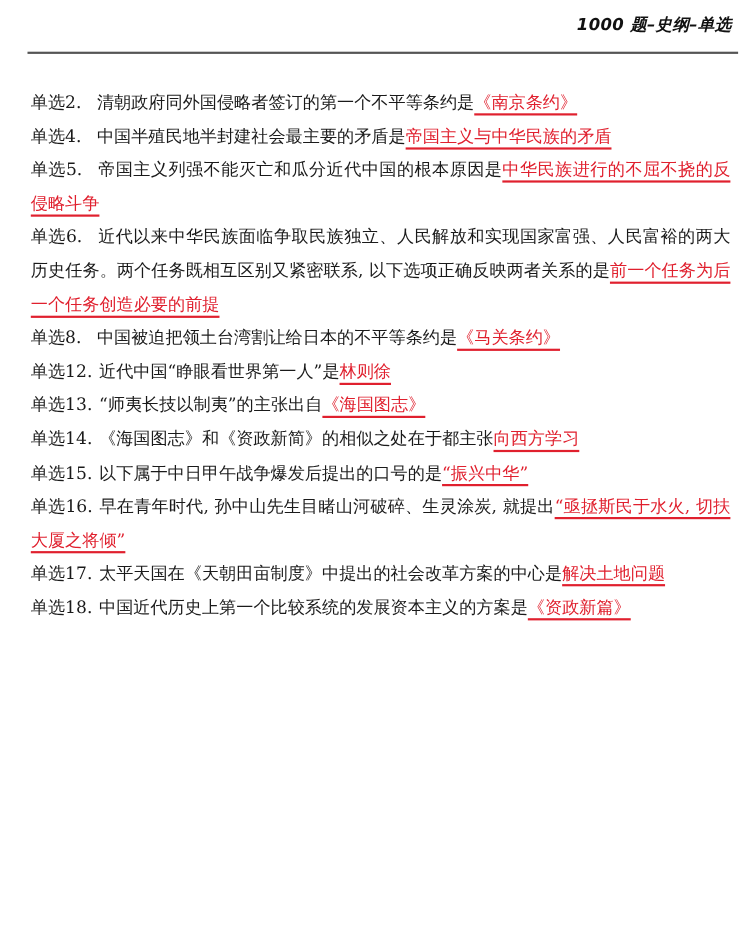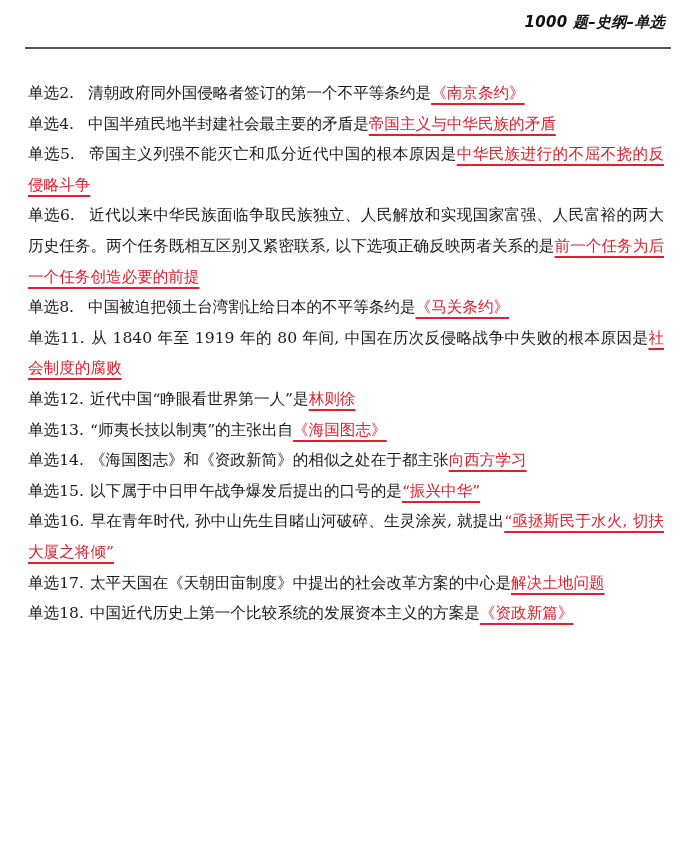--- a/index.html
+++ b/index.html
@@ -40,21 +40,20 @@
 <div class="header">
   <span class="header-title">1000 题–史纲–单选</span>
 </div>
 
 <div class="content">
   <div class="item"><span class="label">单选2.</span><span>清朝政府同外国侵略者签订的第一个不平等条约是</span><span class="answer">《南京条约》</span></div>
   <div class="item"><span class="label">单选4.</span><span>中国半殖民地半封建社会最主要的矛盾是</span><span class="answer">帝国主义与中华民族的矛盾</span></div>
   <div class="item"><span class="label">单选5.</span><span>帝国主义列强不能灭亡和瓜分近代中国的根本原因是</span><span class="answer">中华民族进行的不屈不挠的反侵略斗争</span></div>
   <div class="item"><span class="label">单选6.</span><span>近代以来中华民族面临争取民族独立、人民解放和实现国家富强、人民富裕的两大历史任务。两个任务既相互区别又紧密联系, 以下选项正确反映两者关系的是</span><span class="answer">前一个任务为后一个任务创造必要的前提</span></div>
   <div class="item"><span class="label">单选8.</span><span>中国被迫把领土台湾割让给日本的不平等条约是</span><span class="answer">《马关条约》</span></div>
-  <div class="item"><span class="label tight">单选11.</span><span>从 1840 年至 1919 年的 80 年间, 中国在历次反侵略战争中失败的根本原因是</span><span class="answer">社会制度的腐败</span></div>
   <div class="item"><span class="label tight">单选12.</span><span>近代中国“睁眼看世界第一人”是</span><span class="answer">林则徐</span></div>
   <div class="item"><span class="label tight">单选13.</span><span>“师夷长技以制夷”的主张出自</span><span class="answer">《海国图志》</span></div>
   <div class="item"><span class="label tight">单选14.</span><span>《海国图志》和《资政新简》的相似之处在于都主张</span><span class="answer">向西方学习</span></div>
   <div class="item"><span class="label tight">单选15.</span><span>以下属于中日甲午战争爆发后提出的口号的是</span><span class="answer">“振兴中华”</span></div>
   <div class="item"><span class="label tight">单选16.</span><span>早在青年时代, 孙中山先生目睹山河破碎、生灵涂炭, 就提出</span><span class="answer">“亟拯斯民于水火, 切扶大厦之将倾”</span></div>
   <div class="item"><span class="label tight">单选17.</span><span>太平天国在《天朝田亩制度》中提出的社会改革方案的中心是</span><span class="answer">解决土地问题</span></div>
   <div class="item"><span class="label tight">单选18.</span><span>中国近代历史上第一个比较系统的发展资本主义的方案是</span><span class="answer">《资政新篇》</span></div>
 </div>
 
 </body></html>

